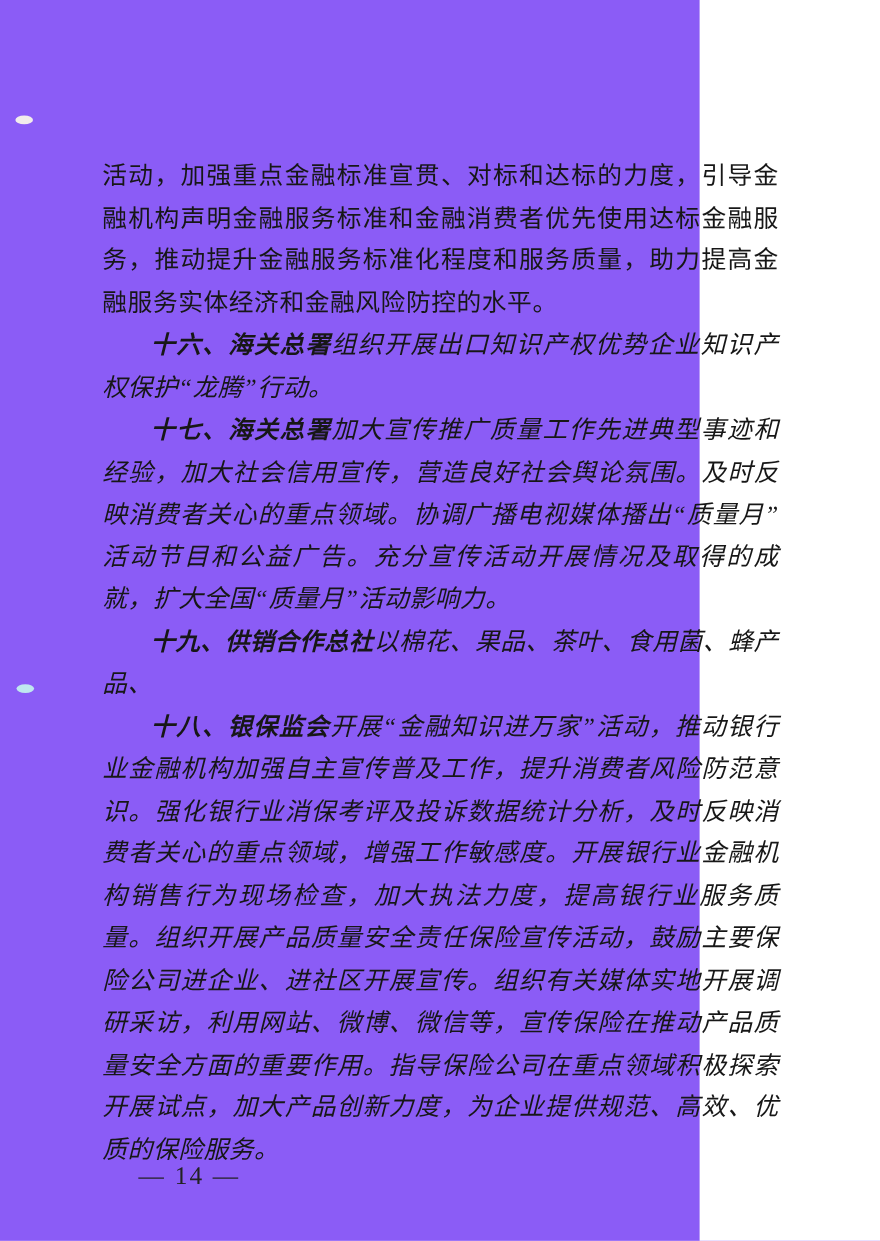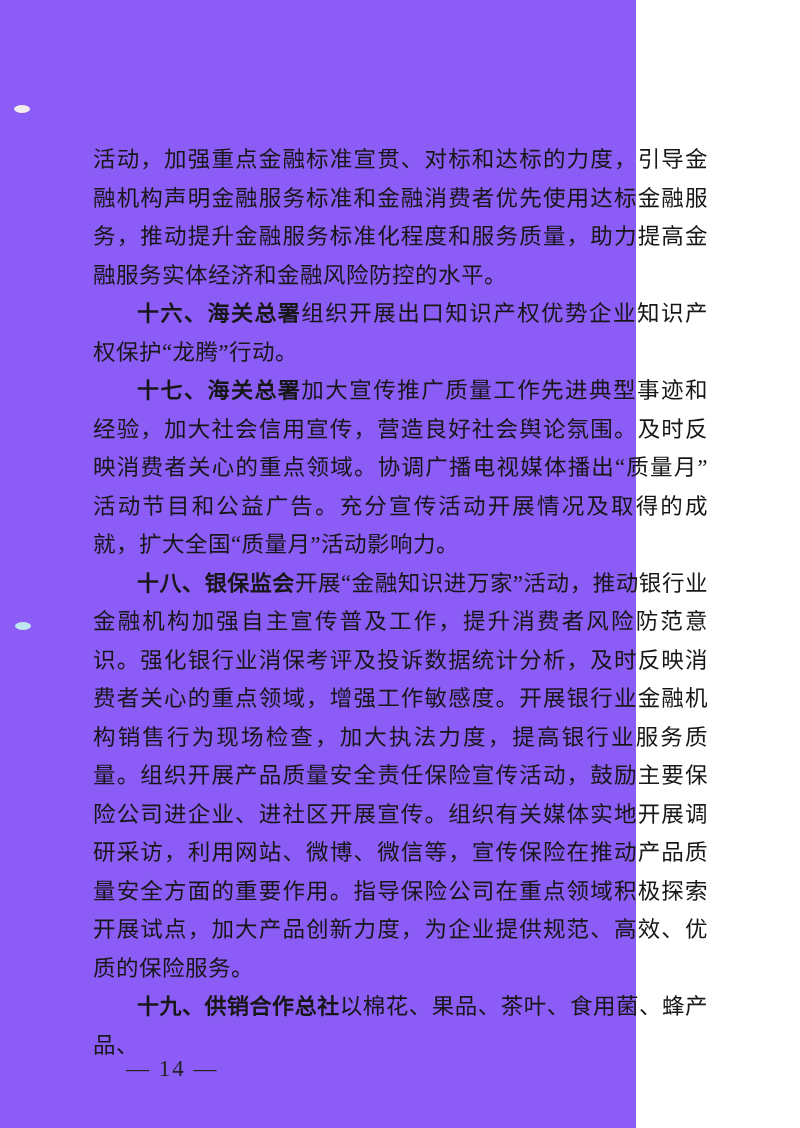--- a/index.html
+++ b/index.html
@@ -46,20 +46,21 @@
     color: #171717;
     text-align: justify;
     letter-spacing: 0.5px;
   }
   .body-text p {
     margin: 0;
     padding: 0;
   }
   .body-text p.indent {
     text-indent: 44px;
+    font-style: italic;
   }
   .bold-head {
     font-weight: 700;
     font-family: "Liberation Sans", "DejaVu Sans", sans-serif;
     font-size: 22px;
   }
   .page-number {
     position: absolute;
     left: 126px;
     top: 1056px;
@@ -78,20 +79,20 @@
   <div class="scan-mark m1"></div>
   <div class="scan-mark m2"></div>
 
   <main class="body-text">
     <p><span class="bold-head"></span><span>活动，加强重点金融标准宣贯、对标和达标的力度，引导金融机构声明金融服务标准和金融消费者优先使用达标金融服务，推动提升金融服务标准化程度和服务质量，助力提高金融服务实体经济和金融风险防控的水平。</span></p>
 
     <p class="indent"><span class="bold-head">十六、海关总署</span><span>组织开展出口知识产权优势企业知识产权保护“龙腾”行动。</span></p>
 
     <p class="indent"><span class="bold-head">十七、海关总署</span><span>加大宣传推广质量工作先进典型事迹和经验，加大社会信用宣传，营造良好社会舆论氛围。及时反映消费者关心的重点领域。协调广播电视媒体播出“质量月”活动节目和公益广告。充分宣传活动开展情况及取得的成就，扩大全国“质量月”活动影响力。</span></p>
 
+    <p class="indent"><span class="bold-head">十九、供销合作总社</span><span>以棉花、果品、茶叶、食用菌、蜂产品、</span></p>
+
     <p class="indent"><span class="bold-head">十八、银保监会</span><span>开展“金融知识进万家”活动，推动银行业金融机构加强自主宣传普及工作，提升消费者风险防范意识。强化银行业消保考评及投诉数据统计分析，及时反映消费者关心的重点领域，增强工作敏感度。开展银行业金融机构销售行为现场检查，加大执法力度，提高银行业服务质量。组织开展产品质量安全责任保险宣传活动，鼓励主要保险公司进企业、进社区开展宣传。组织有关媒体实地开展调研采访，利用网站、微博、微信等，宣传保险在推动产品质量安全方面的重要作用。指导保险公司在重点领域积极探索开展试点，加大产品创新力度，为企业提供规范、高效、优质的保险服务。</span></p>
-
-    <p class="indent"><span class="bold-head">十九、供销合作总社</span><span>以棉花、果品、茶叶、食用菌、蜂产品、</span></p>
   </main>
 
   <footer class="page-number">— 14 —</footer>
 
 </div>
 
 </body></html>

